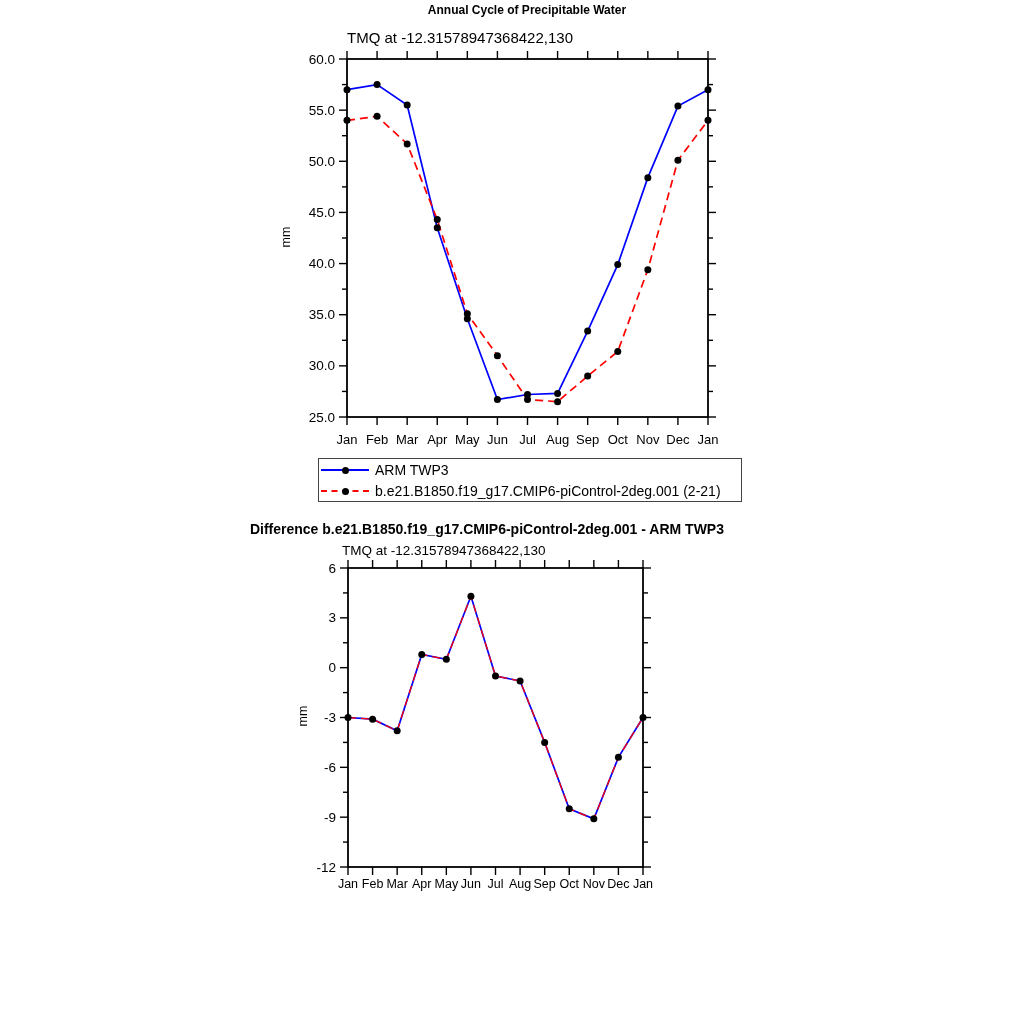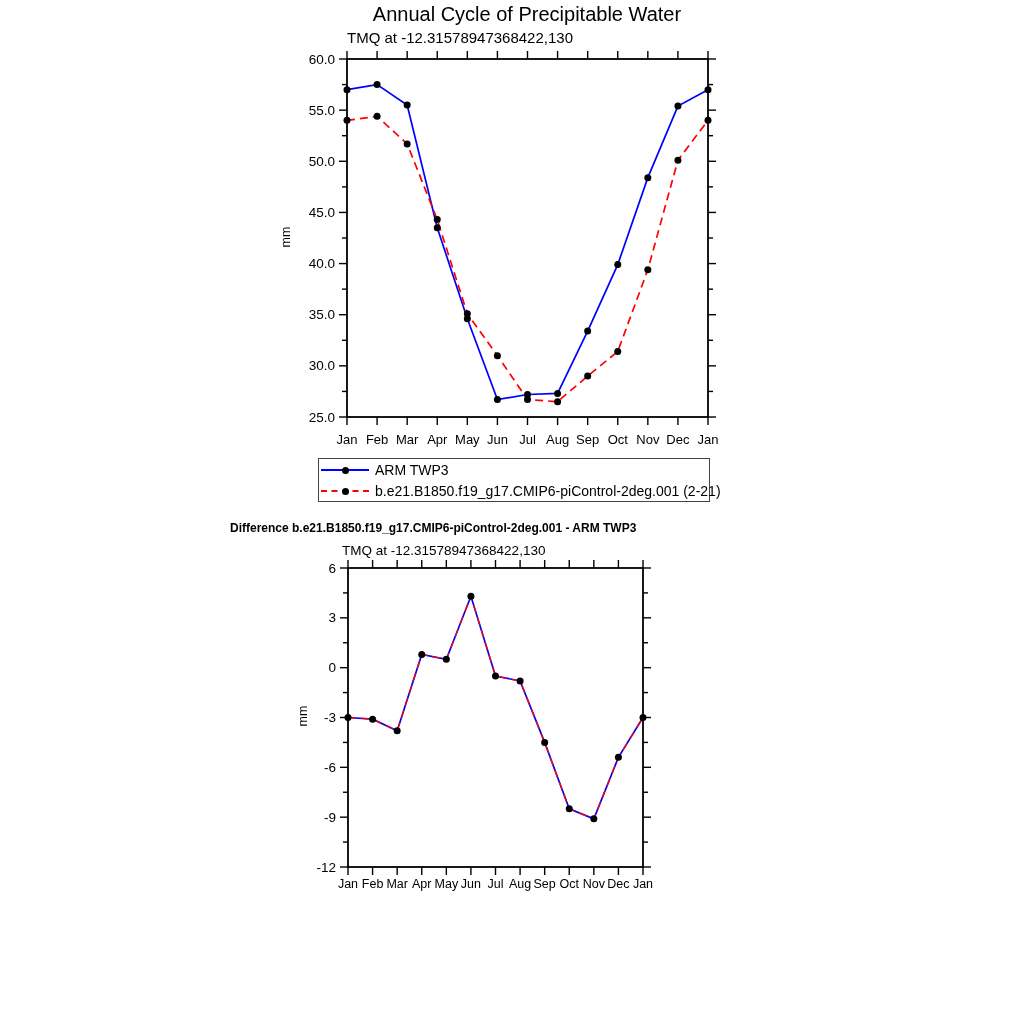--- a/index.html
+++ b/index.html
@@ -1,25 +1,25 @@
 <!DOCTYPE html>
 <html><head>
 <meta charset="utf-8">
 <style>
   html,body{margin:0;padding:0;background:#ffffff;}
   .page{position:relative;width:1024px;height:1024px;background:#ffffff;overflow:hidden;
         font-family:"Liberation Sans",sans-serif;color:#000;}
   .t1{position:absolute;left:280px;top:3px;width:494px;text-align:center;
-      font-size:20px;font-weight:normal;}
+      font-size:12px;font-weight:bold;}
   .s1{position:absolute;left:347px;top:29px;font-size:15px;}
-  .t2{position:absolute;left:230px;top:521px;width:494px;text-align:left;
-      font-size:12px;font-weight:bold;}
+  .t2{position:absolute;left:230px;top:521px;width:494px;text-align:right;
+      font-size:14px;font-weight:bold;}
   .s2{position:absolute;left:342px;top:543px;font-size:13.5px;}
   svg.canvas{position:absolute;left:0;top:0;}
-  .legend{position:absolute;left:318px;top:458px;width:392px;height:44px;
+  .legend{position:absolute;left:318px;top:458px;width:424px;height:44px;
           border:1px solid #444;background:#fff;box-sizing:border-box;padding-left:25px;}
   .legend-row{position:absolute;left:0;height:21px;width:100%;}
   .legend-row.r0{top:1px;}
   .legend-row.r1{top:22px;text-align:center;}
   .sample{position:absolute;left:2px;top:0;width:48px;height:21px;}
   .legend-line{position:absolute;left:0;right:0;top:9px;border-top:2px solid #0000ff;}
   .legend-dot{position:absolute;left:21px;top:7px;width:7px;height:7px;border-radius:50%;background:#000;}
   .legend-label{position:absolute;left:56px;top:0;line-height:21px;font-size:14px;white-space:nowrap;}
 </style>
 </head>

